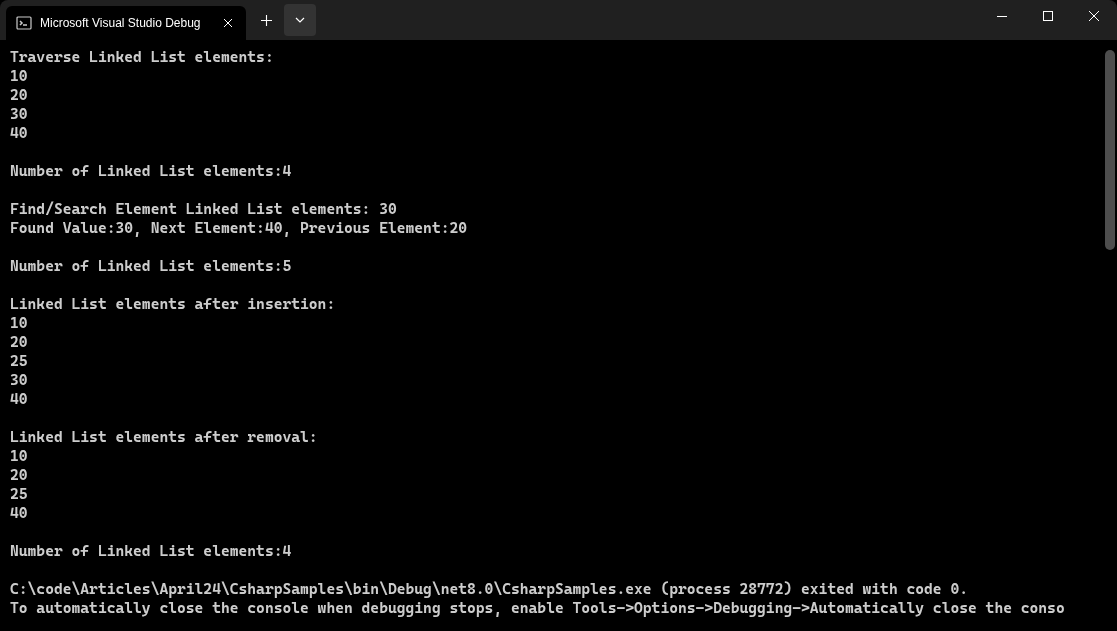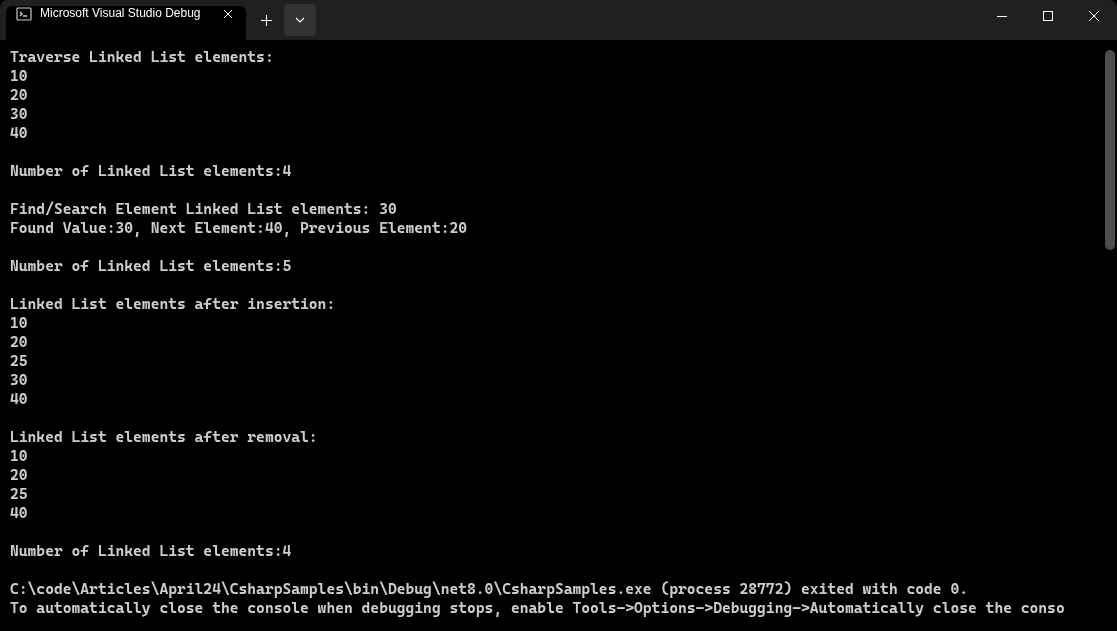--- a/index.html
+++ b/index.html
@@ -20,21 +20,21 @@
       background: #202020;
       display: flex;
       align-items: center;
       position: relative;
     }
     .tab {
       height: 34px;
       margin-top: 6px;
       background: #000;
       display: flex;
-      align-items: flex-start;
+      align-items: center;
       padding: 0 10px 0 10px;
       border-radius: 6px 6px 0 0;
       min-width: 240px;
       margin-left: 6px;
     }
     .tab-icon {
       width: 16px;
       height: 16px;
       margin-right: 8px;
       display: flex;

